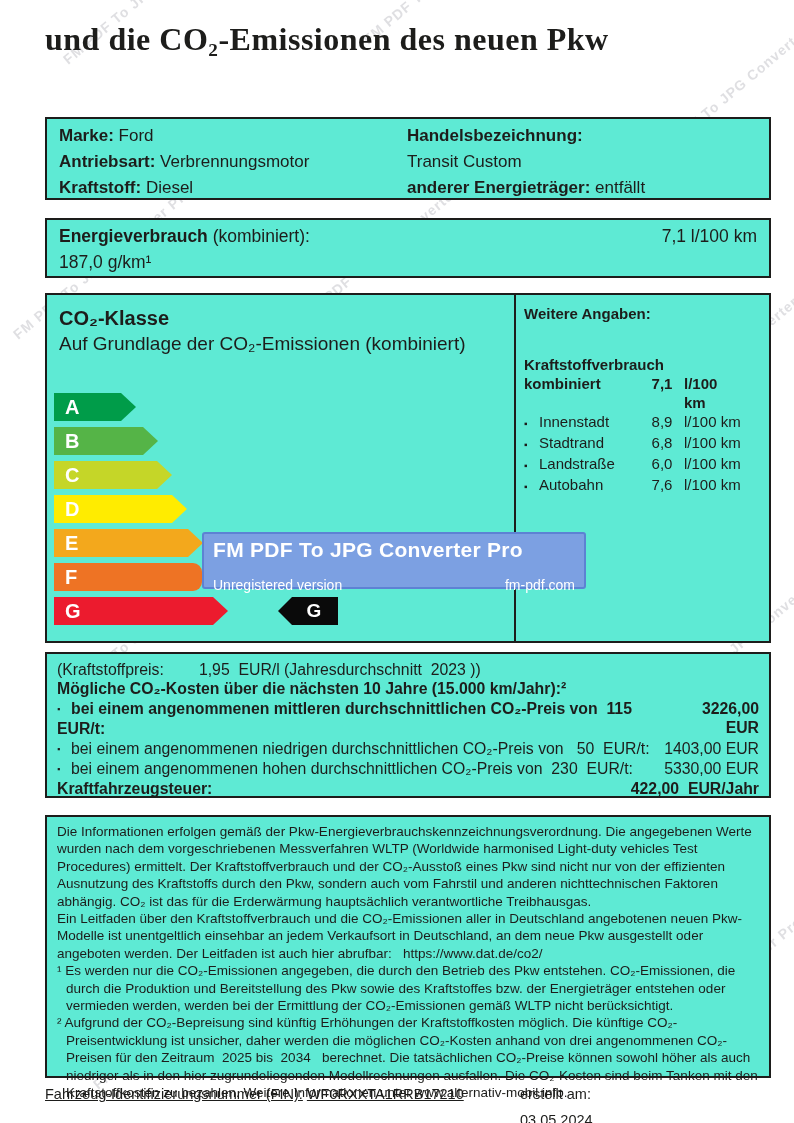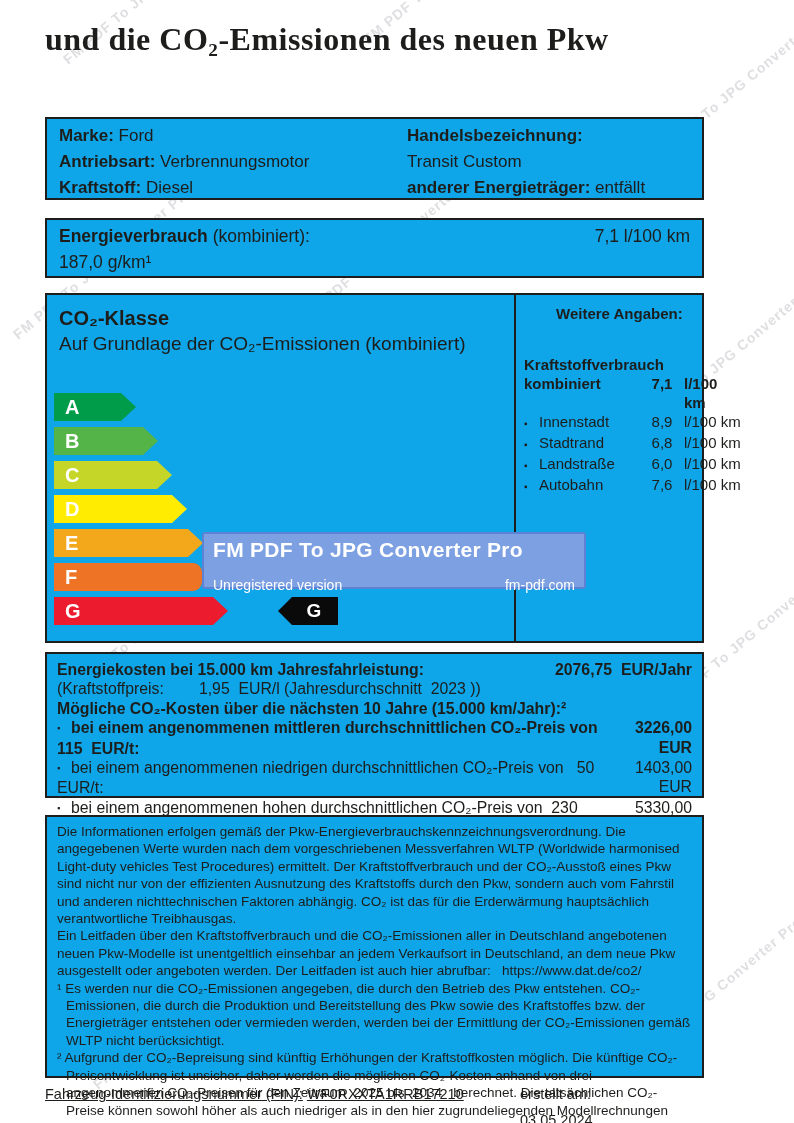--- a/index.html
+++ b/index.html
@@ -26,22 +26,22 @@
   }
 
   .page-title {
     position:absolute; left:45px; top:20px; width:710px;
     font-family:"Liberation Serif","DejaVu Serif",serif;
     font-weight:700; font-size:32px; line-height:39px;
     letter-spacing:0.5px; z-index:2;
   }
 
   .box {
-    position:absolute; left:45px; width:659px;
-    border:2px solid #1d1d1b; background:#0ea5e9; z-index:1;
+    position:absolute; left:45px; width:726px;
+    border:2px solid #1d1d1b; background:#5eead4; z-index:1;
   }
 
   
   .box-vehicle { top:117px; height:83px; padding:4px 12px; font-size:17px; line-height:26px; }
   .box-vehicle .col-right { position:absolute; left:360px; top:4px; }
 
   
   .box-consumption { top:218px; height:60px; padding:3px 12px; font-size:17.5px; line-height:26px; }
   .crow { display:flex; justify-content:space-between; }
 
@@ -66,21 +66,21 @@
     font-size:19px; font-weight:700; line-height:28px;
     padding-left:12px;
     clip-path:polygon(14px 0, 100% 0, 100% 100%, 14px 100%, 0 50%);
   }
 
   .co2-right {
     position:absolute; left:467px; top:0; width:234px; height:100%;
     border-left:2px solid #1d1d1b; padding:9px 6px 8px 8px;
     font-size:15px; line-height:19px;
   }
-  .wa-heading { font-weight:700; margin-bottom:32px;margin-left:32px; }
+  .wa-heading { font-weight:700; margin-bottom:32px; }
   .wa-sub { font-weight:700; }
   .wa-row { display:flex; align-items:baseline; }
   .wa-row .bullet { width:14px; font-size:10px; }
   .wa-row .name { flex:1 1 auto; padding-left:1px; }
   .wa-row .val { width:32px; text-align:center; }
   .wa-row .unit { width:64px; padding-left:6px; }
   .wa-row.head .name { padding-left:0; }
 
   
   .wm-box {
@@ -203,24 +203,20 @@
     <div class="wm-title">FM PDF To JPG Converter Pro</div>
     <div class="wm-sub">
       <span>Unregistered version</span>
       <span>fm-pdf.com</span>
     </div>
   </div>
 </div>
 
 <div class="box box-costs">
   <div class="cost-row">
-    <span class="lbl bold">Energiekosten bei 15.000 km Jahresfahrleistung:</span>
-    <span class="val bold">2076,75  EUR/Jahr</span>
-  </div>
-  <div class="cost-row">
     <span class="lbl">(Kraftstoffpreis:        1,95  EUR/l (Jahresdurchschnitt  2023 ))</span>
   </div>
   <div class="cost-row">
     <span class="lbl bold">Mögliche CO₂-Kosten über die nächsten 10 Jahre (15.000 km/Jahr):²</span>
   </div>
   <div class="cost-row cost-bullet bold">
     <span class="lbl"><span class="blt">▪</span><span>bei einem angenommenen mittleren durchschnittlichen CO₂-Preis von  115  EUR/t:</span></span>
     <span class="val">3226,00 EUR</span>
   </div>
   <div class="cost-row cost-bullet">

